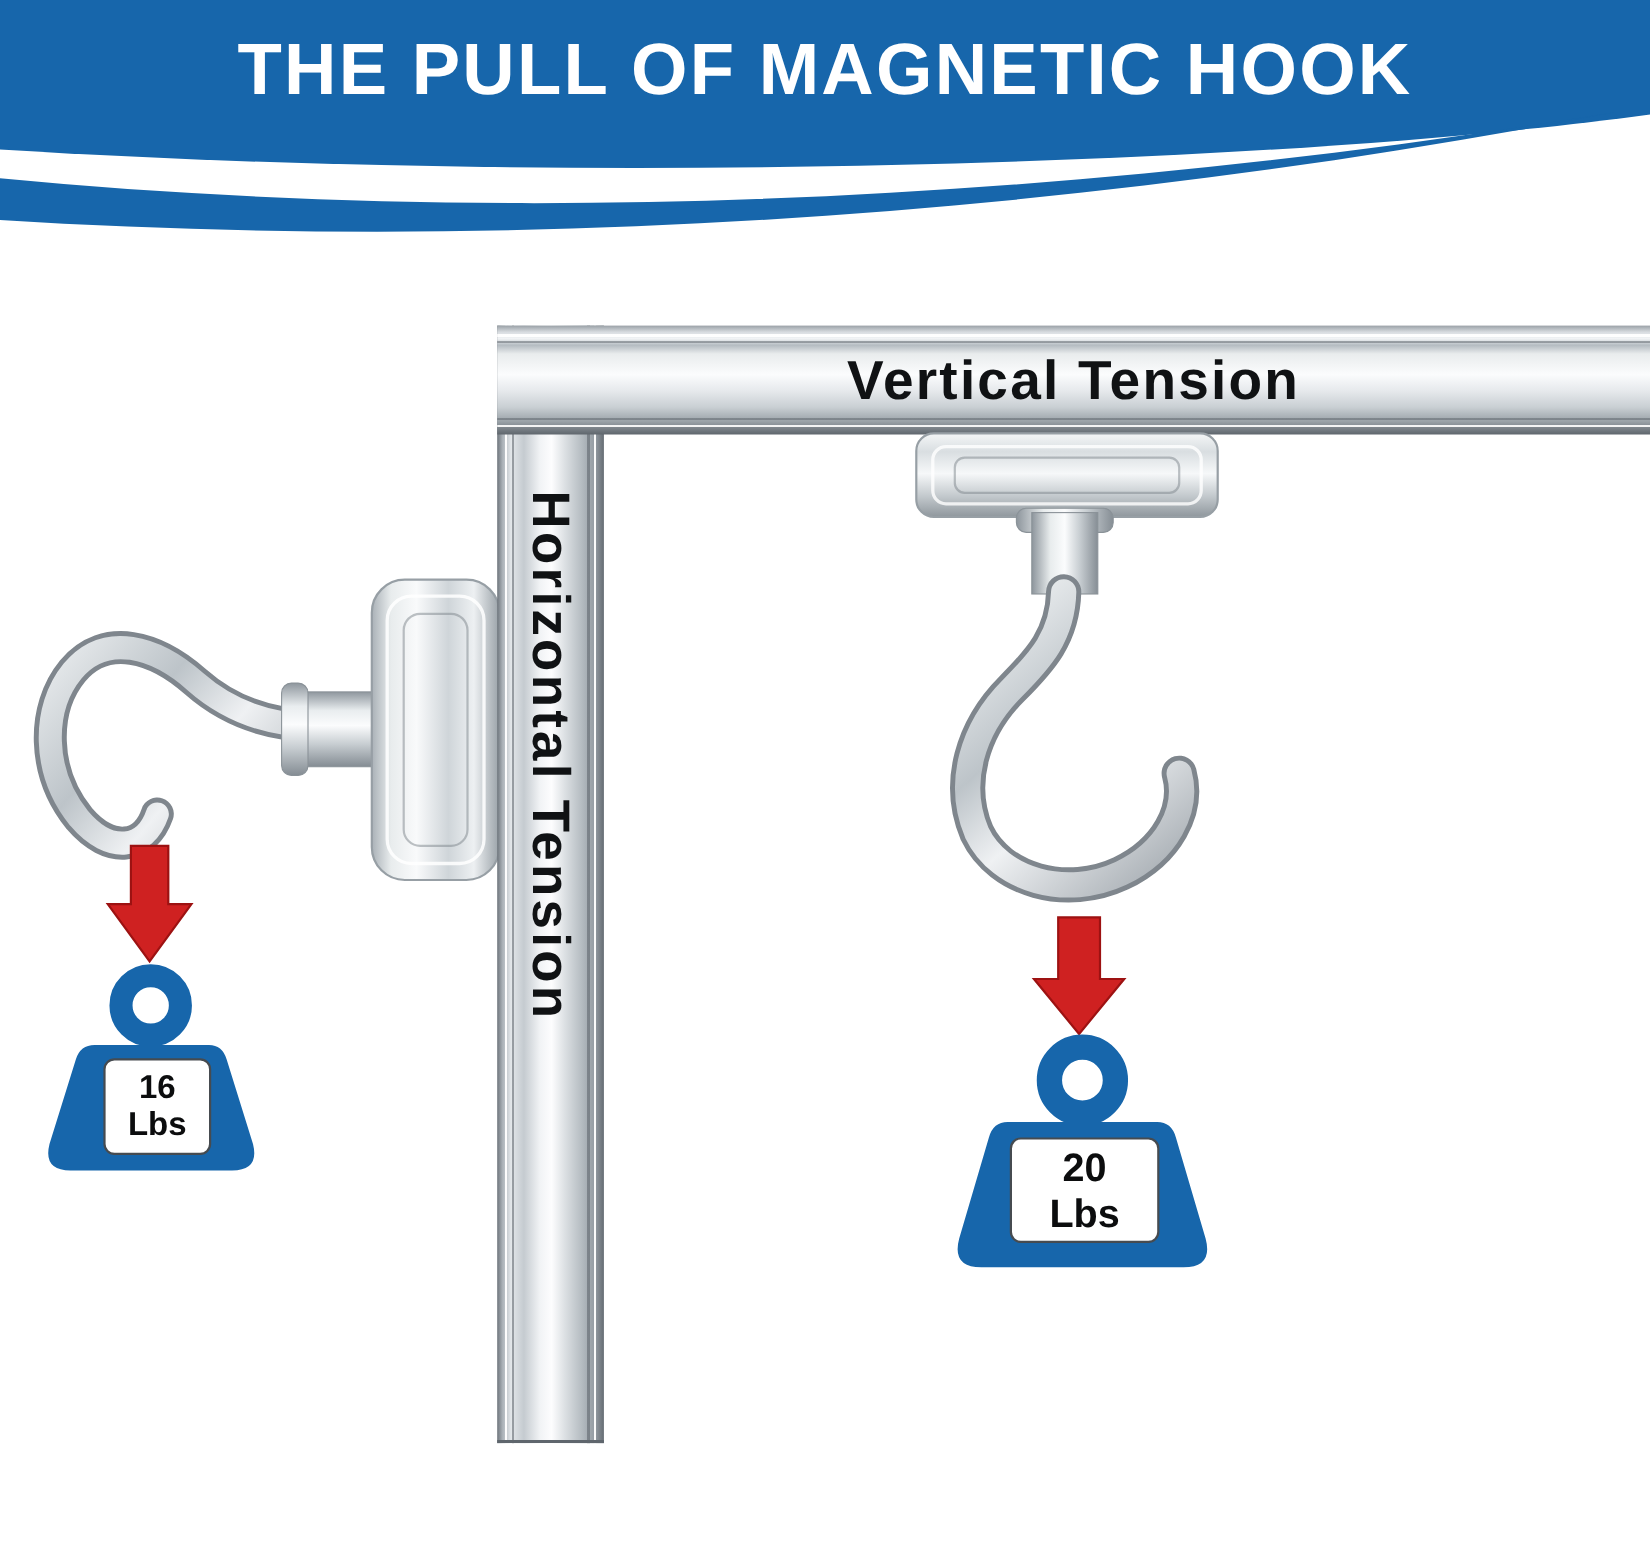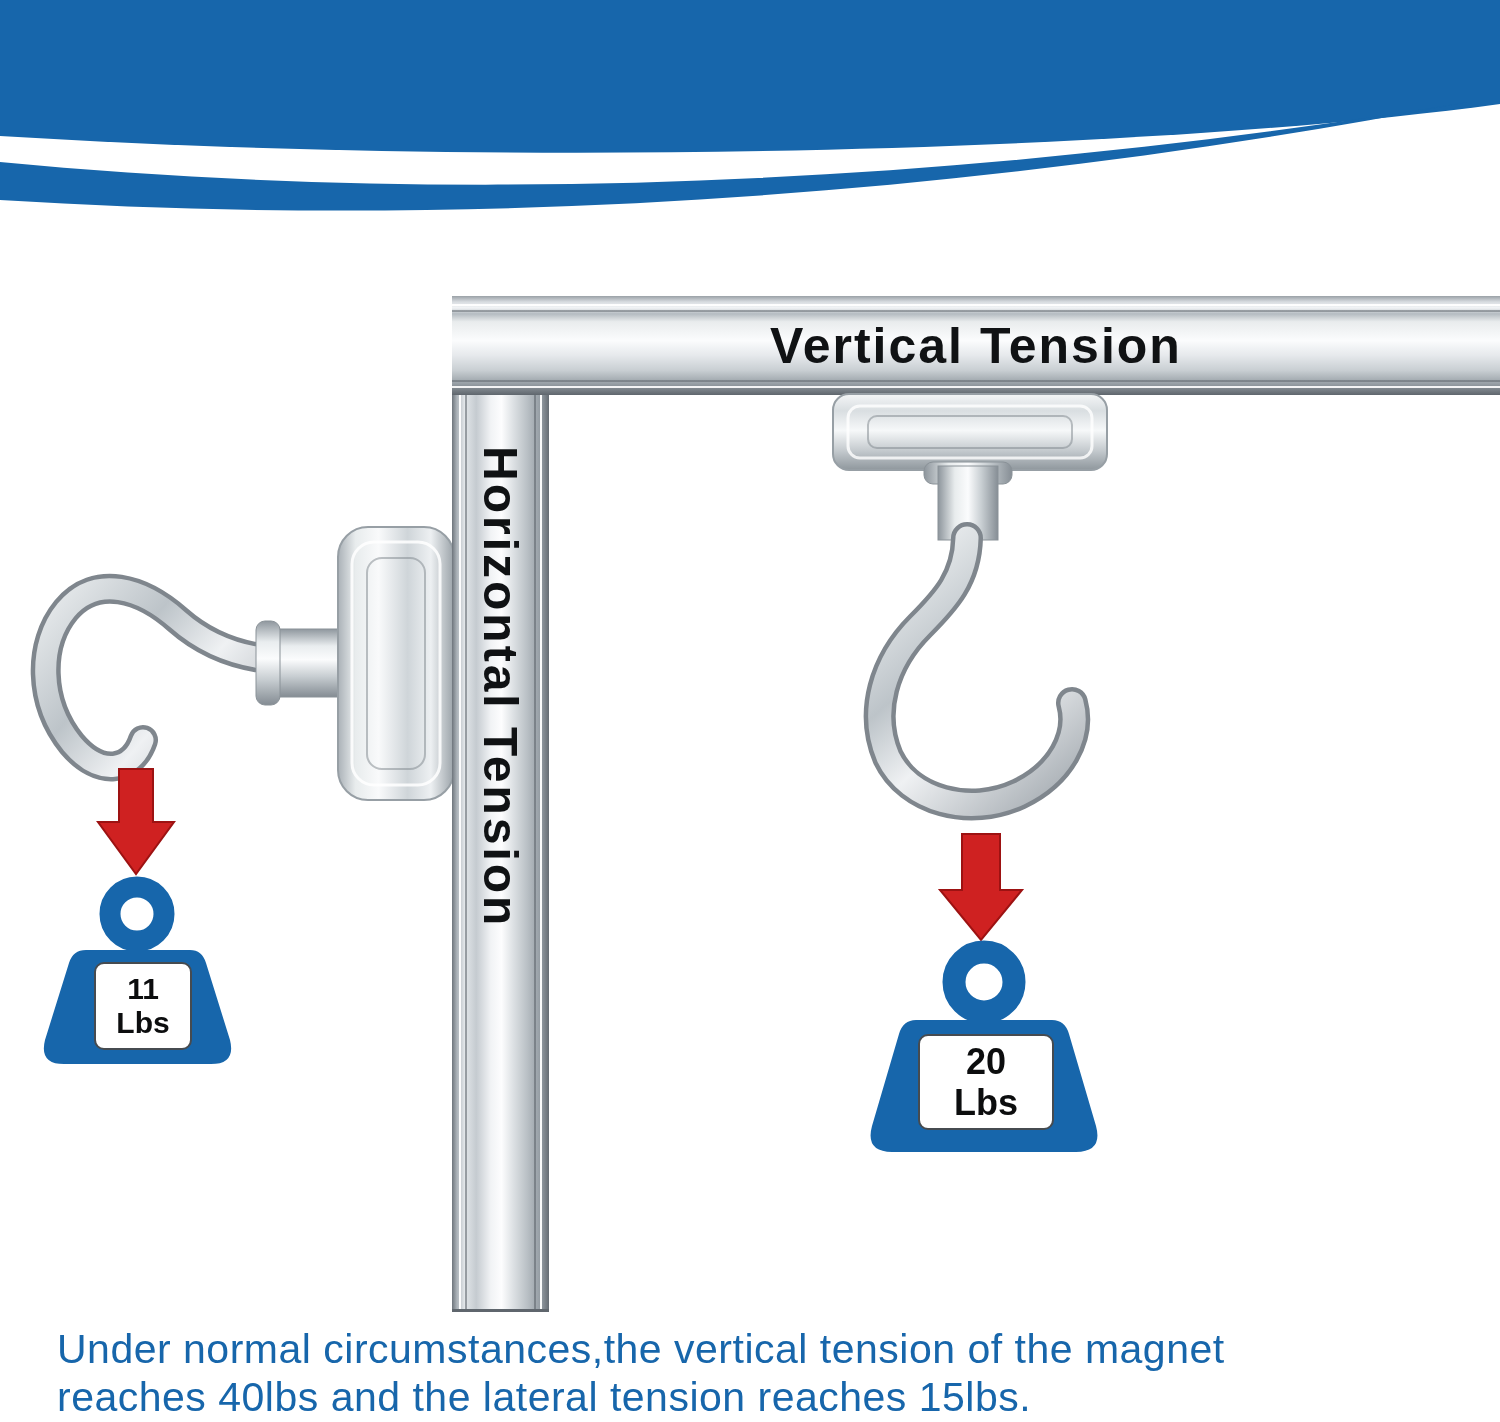--- a/index.html
+++ b/index.html
@@ -90,20 +90,21 @@
 </style>
 </head>
 <body>
 
 <div class="page">
 
   <svg class="abs header-svg" width="1500" height="240" viewBox="0 0 1500 240">
     <path class="fill-headerblue" d="M0 0 H1500 V104 C1150 152 520 168 0 136 Z"></path>
     <path class="fill-headerblue" d="M0 162 C480 208 980 182 1468 102 C980 196 480 230 0 200 Z"></path>
   </svg>
+  <h1 class="abs title" style="margin:0">THE PULL OF MAGNETIC HOOK</h1>
 
   <svg class="abs" style="left:18px;top:498px" width="452" height="335" viewBox="18 498 452 335">
     <defs>
       <linearGradient id="wireL" gradientUnits="userSpaceOnUse" x1="40" y1="560" x2="310" y2="790">
         <stop offset="0" stop-color="#f4f6f7"></stop>
           <stop offset="0.35" stop-color="#bdc4c9"></stop>
         <stop offset="0.55" stop-color="#eff1f3"></stop>
           <stop offset="1" stop-color="#8f979e"></stop>
       </linearGradient>
       <linearGradient id="stemL" x1="0" y1="0" x2="0" y2="1">
@@ -174,31 +175,27 @@
 
   <svg class="abs" style="left:935px;top:830px" width="95" height="118" viewBox="935 830 95 118">
     <polygon class="fill-red" points="962,834 1000,834 1000,890 1022,890 981,940 940,890 962,890"></polygon>
   </svg>
 
   <svg class="abs" style="left:30px;top:870px" width="215" height="200" viewBox="30 870 215 200">
     <circle class="stroke-blue" cx="137" cy="914" r="27" stroke-width="21"></circle>
     <path class="fill-blue" d="M86 950 L190 950 Q202 950 206 963 L230 1040 Q236 1064 211 1064 L64 1064 Q39 1064 45 1040 L69 963 Q73 950 86 950 Z"></path>
   </svg>
   <div class="weight-label" style="left:94px;top:962px;width:94px;height:84px;font-size:30px">
-    <span>11</span>
+    <span>16</span>
     <span>Lbs</span>
   </div>
 
   <svg class="abs" style="left:855px;top:934px" width="255" height="224" viewBox="855 934 255 224">
     <circle class="stroke-blue" cx="984" cy="982" r="30" stroke-width="23"></circle>
     <path class="fill-blue" d="M916 1020 L1052 1020 Q1065 1020 1069 1034 L1096 1126 Q1103 1152 1076 1152 L892 1152 Q865 1152 872 1126 L899 1034 Q903 1020 916 1020 Z"></path>
   </svg>
   <div class="weight-label" style="left:918px;top:1034px;width:132px;height:92px;font-size:36px">
     <span>20</span>
     <span>Lbs</span>
   </div>
 
-  <div class="abs caption">
-    <div>Under normal circumstances,the vertical tension of the magnet</div>
-    <div>reaches 40lbs and the lateral tension reaches 15lbs.</div>
-  </div>
 
 </div>
 
 </body></html>

